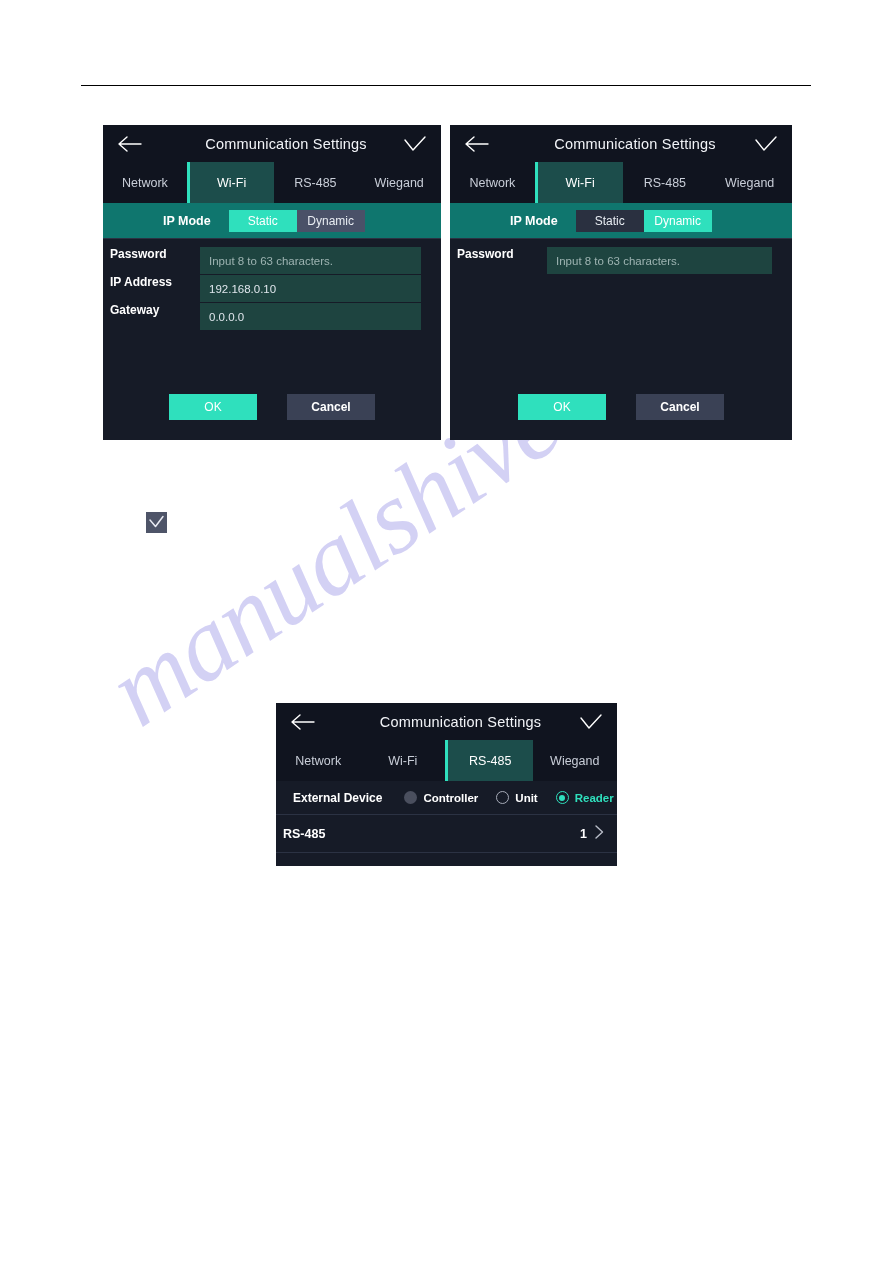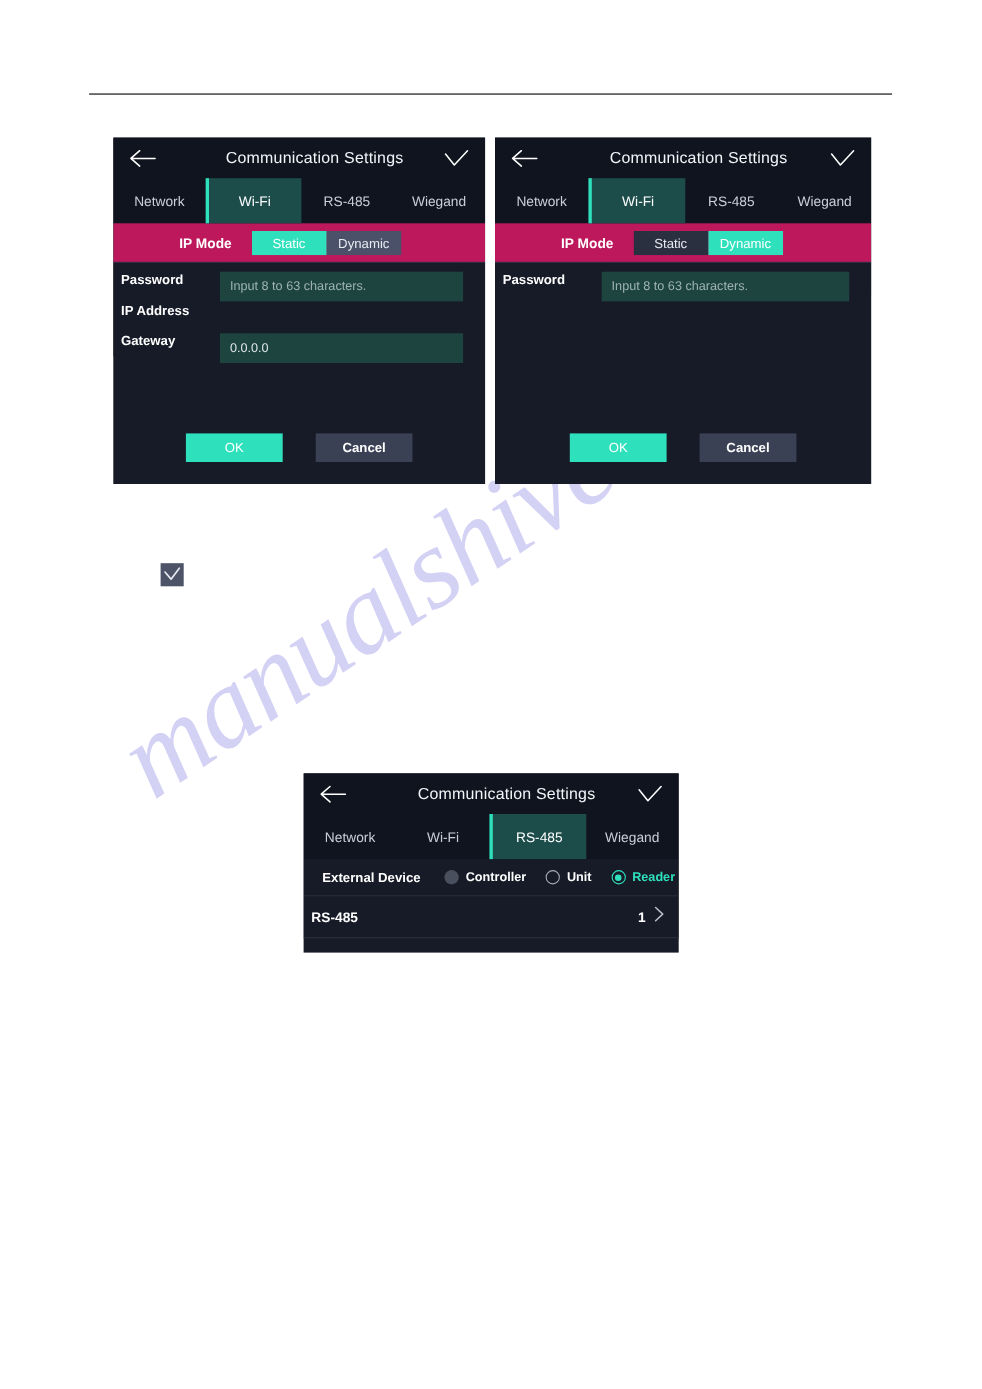--- a/index.html
+++ b/index.html
@@ -116,21 +116,21 @@
     background: #1c4d4b;
     color: #ffffff;
     border-left: 3px solid #2fe0bd;
   }
 
   
   .ipmode-row {
     height: 35px;
     display: flex;
     align-items: center;
-    background: #be185d;
+    background: #0f766e;
     border-bottom: 1px solid #2b3243;
   }
   .ipmode-label {
     font-size: 12.5px;
     font-weight: bold;
     color: #ffffff;
     margin-left: 60px;
     margin-right: 18px;
     white-space: nowrap;
   }
@@ -353,20 +353,21 @@
     </div>
   </div>
 
   <div class="form-area">
     <div class="field-row">
       <span class="field-label">Password</span>
       <span class="field-input placeholder">Input 8 to 63 characters.</span>
     </div>
     <div class="field-row">
       <span class="field-label">IP Address</span>
+      <span class="field-input">192.168.0.10</span>
     </div>
     <div class="field-row">
       <span class="field-label">Gateway</span>
       <span class="field-input">0.0.0.0</span>
     </div>
   </div>
 
   <div class="button-row">
     <div class="btn btn-ok">OK</div>
     <div class="btn btn-cancel">Cancel</div>

